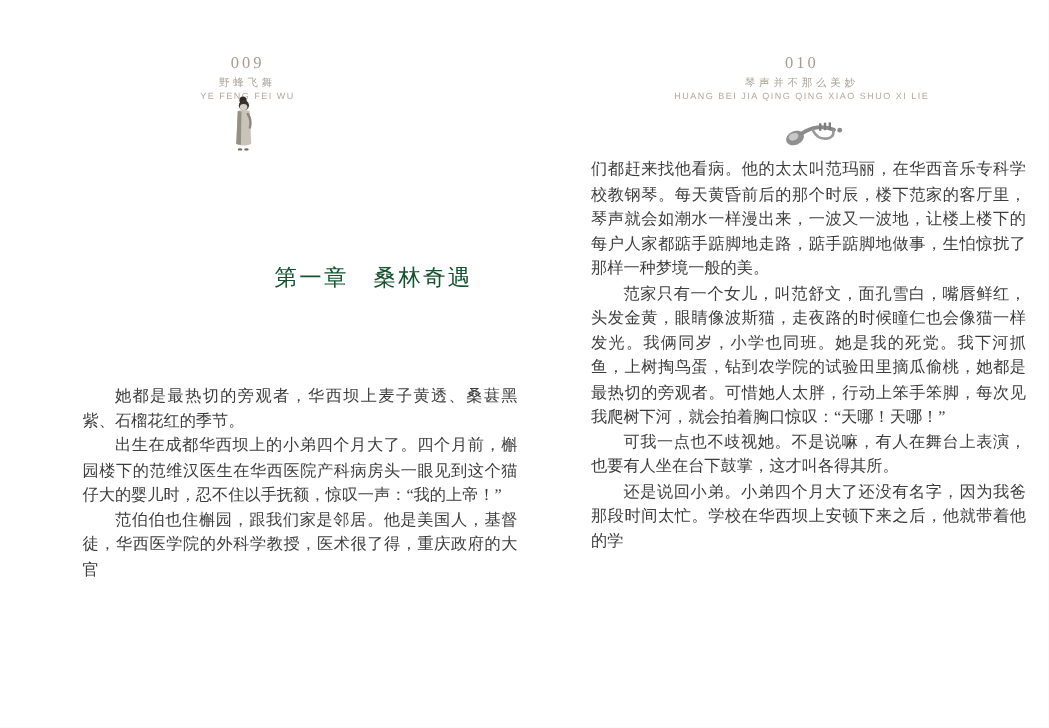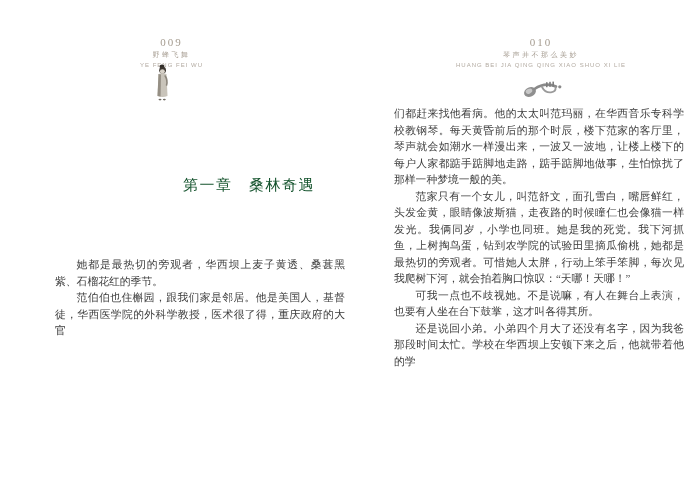--- a/index.html
+++ b/index.html
@@ -5,21 +5,21 @@
   html, body { margin: 0; padding: 0; background: #ffffff; }
   .spread {
     position: relative;
     width: 699px;
     height: 485px;
     background: #ffffff;
     font-family: "Liberation Serif", "DejaVu Serif", serif;
     overflow: hidden;
     outline: 1px solid #f0efed;
   }
-  .page { position: absolute; top: 0; width: 349px; height: 382px; padding-left: 13px; }
+  .page { position: absolute; top: 0; width: 349px; height: 382px; }
   .page.left  { left: 0; }
   .page.right { left: 354px; }
 
   
   .running-head {
     position: absolute;
     top: 36px;
     left: 0; right: 0;
     text-align: center;
     color: #a59c90;
@@ -98,20 +98,21 @@
         <path d="M15.2 12 q2.6 4 1.4 9" stroke="#8c867c" stroke-width="1.6" fill="none" stroke-linecap="round"></path>
         <ellipse cx="10" cy="35.6" rx="1.5" ry="0.8" fill="#6f6a62"></ellipse>
         <ellipse cx="14.3" cy="35.6" rx="1.5" ry="0.8" fill="#6f6a62"></ellipse>
       </svg>
     </div>
 
     <div class="chapter-title">第一章　桑林奇遇</div>
 
     <div class="body-text">
       <p>她都是最热切的旁观者，华西坝上麦子黄透、桑葚黑紫、石榴花红的季节。</p>
+      <p>出生在成都华西坝上的小弟四个月大了。四个月前，槲园楼下的范维汉医生在华西医院产科病房头一眼见到这个猫仔大的婴儿时，忍不住以手抚额，惊叹一声：“我的上帝！”</p>
       <p>范伯伯也住槲园，跟我们家是邻居。他是美国人，基督徒，华西医学院的外科学教授，医术很了得，重庆政府的大官</p>
     </div>
   </div>
 
   <div class="page right">
     <div class="running-head">
       <div class="folio">010</div>
       <div class="series-cn">琴声并不那么美妙</div>
       <div class="series-py">HUANG BEI JIA QING QING XIAO SHUO XI LIE</div>
     </div>

